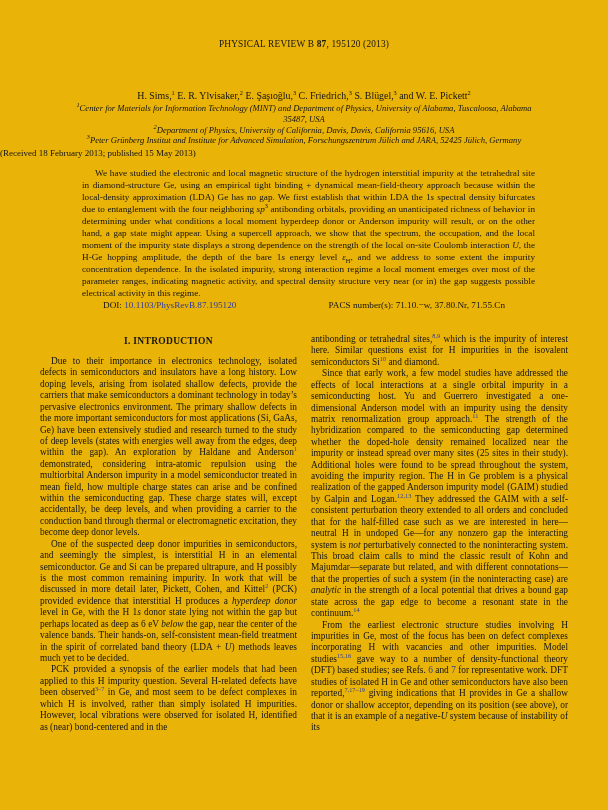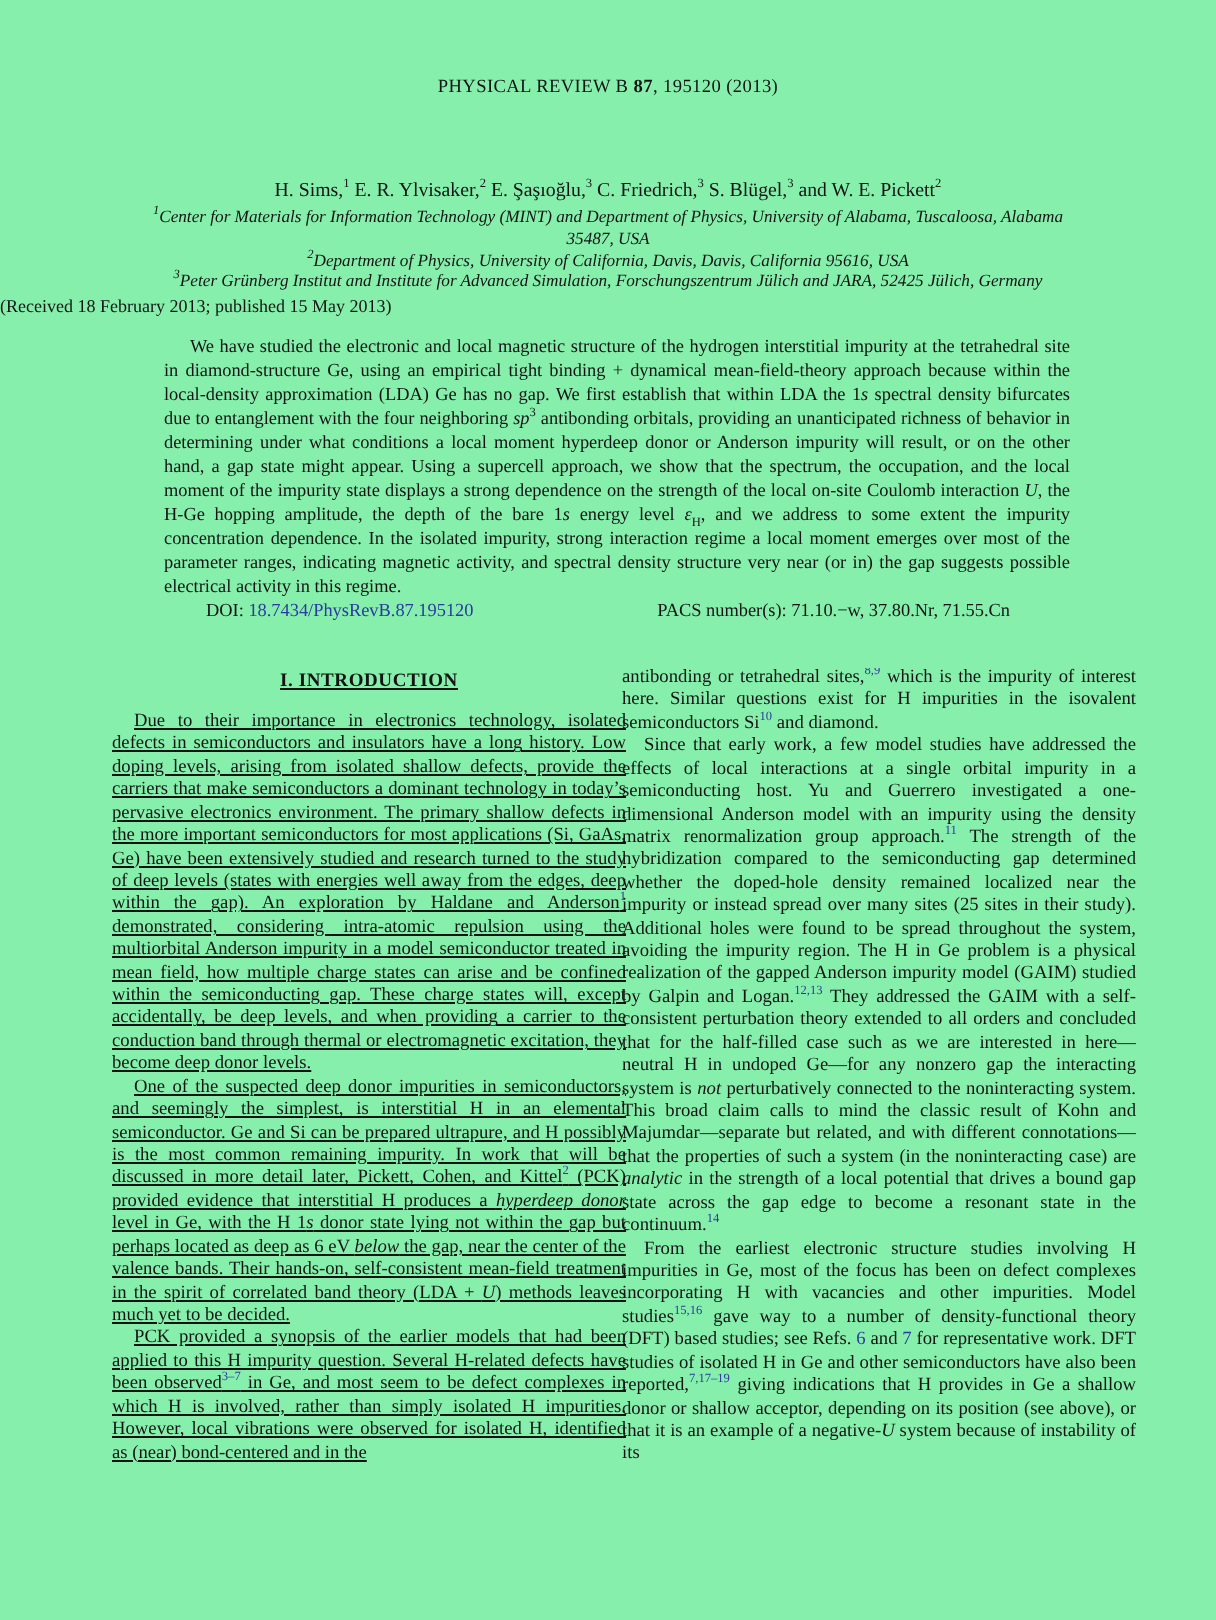--- a/index.html
+++ b/index.html
@@ -1,19 +1,19 @@
 <!DOCTYPE html>
 <html style="--link: #2b3aa0;"><head>
 <meta charset="utf-8">
 <style>
   html,body{margin:0;padding:0;background:#ffffff;}
   .page{
     position:relative;
     width:608px;height:810px;
-    background:#86efac;
+    background:#eab308;
     color:#141414;
     font-family:"Liberation Serif","DejaVu Serif",serif;
     overflow:hidden;
   }
   .journal-header{
     position:absolute;top:39px;left:0;right:0;
     text-align:center;font-size:9.3px;letter-spacing:.2px;
   }
   .title{
     position:absolute;top:62px;left:40px;right:40px;
@@ -40,21 +40,21 @@
     position:absolute;top:300px;left:82px;width:453px;
     font-size:9.2px;
   }
   .doi{position:absolute;left:21px;top:0;}
   .pacs{position:absolute;right:30px;top:0;}
   .columns{
     position:absolute;top:334px;left:40px;width:528px;height:426px;
     overflow:hidden;
   }
   .col{position:absolute;top:0;width:257px;}
-  .col.left{left:16px;text-decoration:underline;}
+  .col.left{left:0;}
   .col.right{left:271px;}
   .section-heading{
     text-align:center;font-weight:bold;font-size:9.5px;
     margin:2px 0 10px 0;letter-spacing:.3px;
   }
   .col p{
     margin:0;font-size:9.35px;line-height:11.42px;
     text-align:justify;text-indent:11px;
   }
   .col p.noindent{text-indent:0;}
@@ -84,21 +84,21 @@
     <div class="affil"><sup>1</sup>Center for Materials for Information Technology (MINT) and Department of Physics, University of Alabama, Tuscaloosa, Alabama 35487, USA</div>
     <div class="affil"><sup>2</sup>Department of Physics, University of California, Davis, Davis, California 95616, USA</div>
     <div class="affil"><sup>3</sup>Peter Grünberg Institut and Institute for Advanced Simulation, Forschungszentrum Jülich and JARA, 52425 Jülich, Germany</div>
   </div>
 
   <div class="received">(Received 18 February 2013; published 15 May 2013)</div>
 
   <div class="abstract">We have studied the electronic and local magnetic structure of the hydrogen interstitial impurity at the tetrahedral site in diamond-structure Ge, using an empirical tight binding + dynamical mean-field-theory approach because within the local-density approximation (LDA) Ge has no gap. We first establish that within LDA the 1<i>s</i> spectral density bifurcates due to entanglement with the four neighboring <i>sp</i><sup>3</sup> antibonding orbitals, providing an unanticipated richness of behavior in determining under what conditions a local moment hyperdeep donor or Anderson impurity will result, or on the other hand, a gap state might appear. Using a supercell approach, we show that the spectrum, the occupation, and the local moment of the impurity state displays a strong dependence on the strength of the local on-site Coulomb interaction <i>U</i>, the H-Ge hopping amplitude, the depth of the bare 1<i>s</i> energy level <i>ε</i><sub>H</sub>, and we address to some extent the impurity concentration dependence. In the isolated impurity, strong interaction regime a local moment emerges over most of the parameter ranges, indicating magnetic activity, and spectral density structure very near (or in) the gap suggests possible electrical activity in this regime.</div>
 
   <div class="doi-row">
-    <div class="doi"><span>DOI:</span> <a class="link">18.7434/PhysRevB.87.195120</a></div>
+    <div class="doi"><span>DOI:</span> <a class="link">10.1103/PhysRevB.87.195120</a></div>
     <div class="pacs">PACS number(s):  71.10.−w, 37.80.Nr, 71.55.Cn</div>
   </div>
 
   <div class="columns">
     <div class="col left">
       <div class="section-heading">I. INTRODUCTION</div>
       <p>Due to their importance in electronics technology, isolated defects in semiconductors and insulators have a long history. Low doping levels, arising from isolated shallow defects, provide the carriers that make semiconductors a dominant technology in today’s pervasive electronics environment. The primary shallow defects in the more important semiconductors for most applications (Si, GaAs, Ge) have been extensively studied and research turned to the study of deep levels (states with energies well away from the edges, deep within the gap). An exploration by Haldane and Anderson<sup class="ref">1</sup> demonstrated, considering intra-atomic repulsion using the multiorbital Anderson impurity in a model semiconductor treated in mean field, how multiple charge states can arise and be confined within the semiconducting gap. These charge states will, except accidentally, be deep levels, and when providing a carrier to the conduction band through thermal or electromagnetic excitation, they become deep donor levels.</p>
       <p>One of the suspected deep donor impurities in semiconductors, and seemingly the simplest, is interstitial H in an elemental semiconductor. Ge and Si can be prepared ultrapure, and H possibly is the most common remaining impurity. In work that will be discussed in more detail later, Pickett, Cohen, and Kittel<sup class="ref">2</sup> (PCK) provided evidence that interstitial H produces a <i>hyperdeep donor</i> level in Ge, with the H 1<i>s</i> donor state lying not within the gap but perhaps located as deep as 6 eV <i>below</i> the gap, near the center of the valence bands. Their hands-on, self-consistent mean-field treatment in the spirit of correlated band theory (LDA + <i>U</i>) methods leaves much yet to be decided.</p>
       <p>PCK provided a synopsis of the earlier models that had been applied to this H impurity question. Several H-related defects have been observed<sup class="ref">3–7</sup> in Ge, and most seem to be defect complexes in which H is involved, rather than simply isolated H impurities. However, local vibrations were observed for isolated H, identified as (near) bond-centered and in the</p>
     </div>

